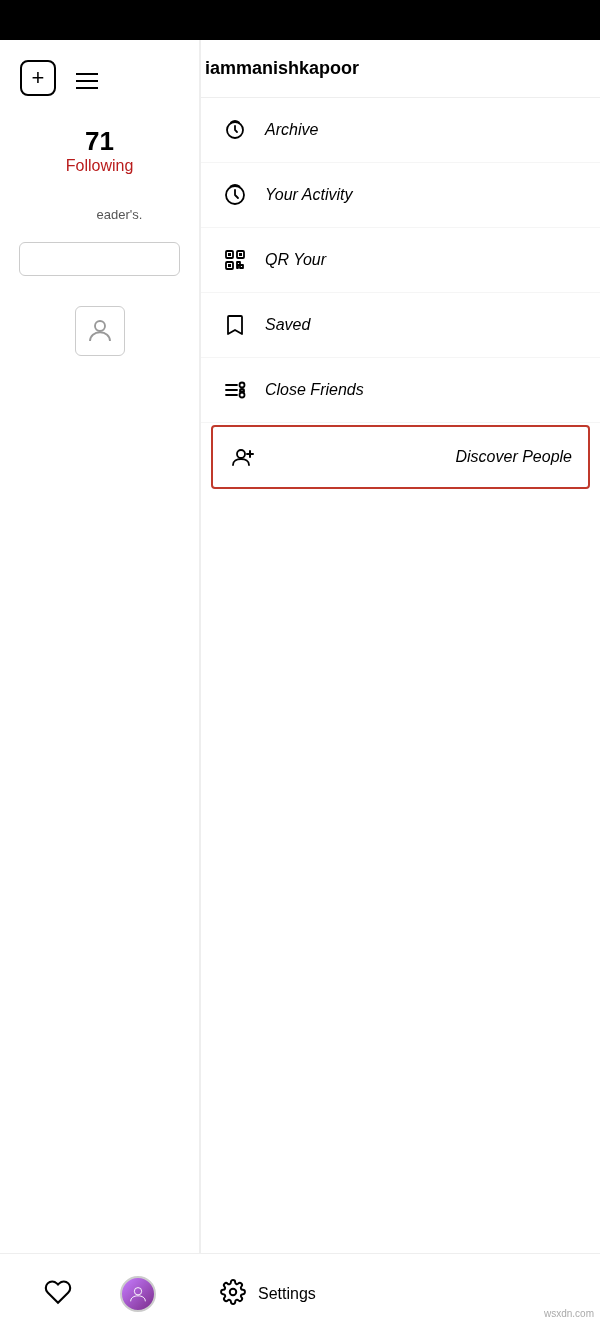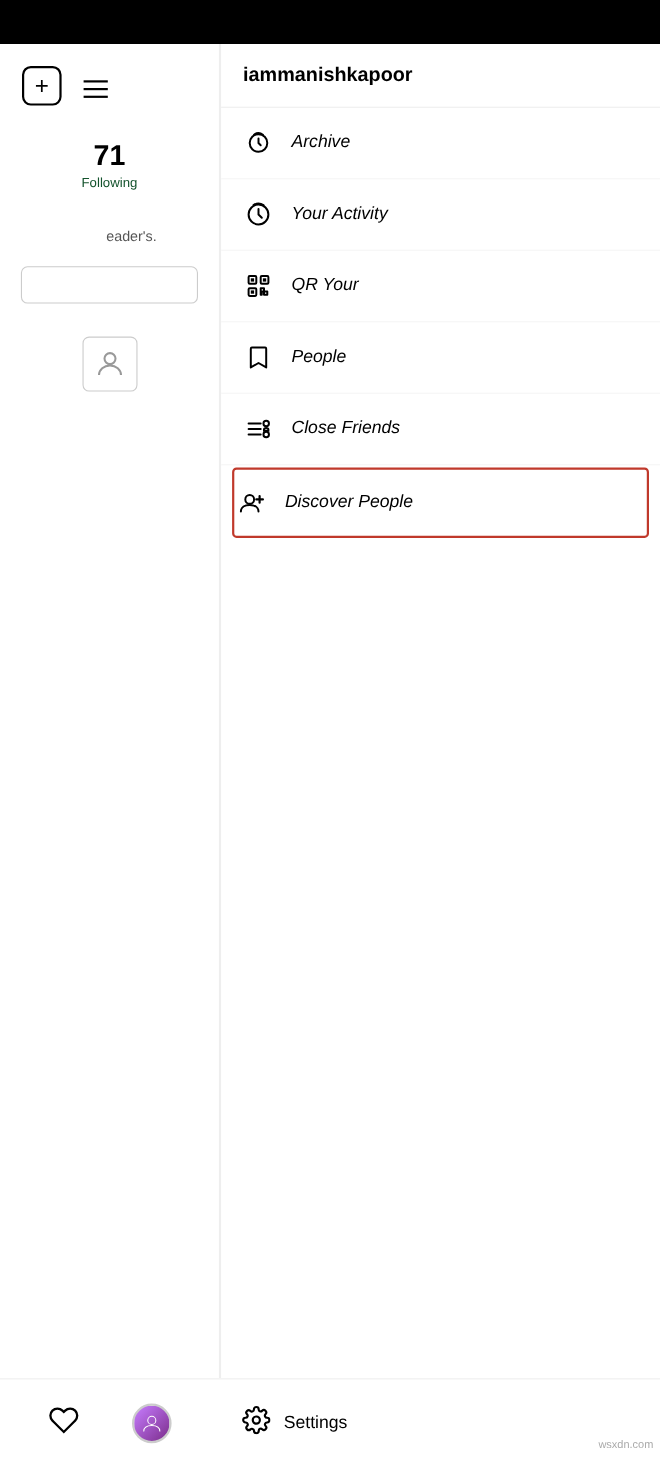--- a/index.html
+++ b/index.html
@@ -81,22 +81,22 @@
     }
 
     .following-number {
       font-size: 26px;
       font-weight: 700;
       color: #000;
       display: block;
     }
 
     .following-label {
-      font-size: 12px;
-      color: #14532d;
+      font-size: 16px;
+      color: #b91c1c;
     }
 
     .profile-text {
       font-size: 13px;
       color: #555;
       text-align: center;
       margin-bottom: 20px;
       padding: 0 5px;
       margin-left: 40px;
     }
@@ -129,41 +129,42 @@
     
     .dropdown-panel {
       flex: 1;
       background: #fff;
       border-left: 1px solid #eee;
       display: flex;
       flex-direction: column;
     }
 
     .dropdown-header {
-      padding: 18px 20px;
+      padding: 18px 4px;
       font-size: 18px;
       font-weight: 600;
       color: #000;
       border-bottom: 1px solid #eee;
     }
 
     .menu-item {
       display: flex;
       align-items: center;
       padding: 18px 20px;
       gap: 16px;
       cursor: pointer;
       border-bottom: 1px solid #f5f5f5;
     }
 
     .menu-item.highlighted {
       border: 2px solid #c0392b;
       border-radius: 4px;
       margin: 2px 10px;
-      padding: 16px 2px;
+      padding: 16px 16px;
+      justify-content: space-between;
     }
 
     .menu-icon {
       width: 28px;
       height: 28px;
       display: flex;
       align-items: center;
       justify-content: center;
       flex-shrink: 0;
     }
@@ -336,21 +337,21 @@
       </div>
       <span class="menu-label">QR Your</span>
     </div>
 
     <div class="menu-item">
       <div class="menu-icon">
         <svg viewBox="0 0 24 24" stroke-width="1.8" stroke-linecap="round" stroke-linejoin="round">
           <path d="M6 3h12a1 1 0 011 1v17l-7-4-7 4V4a1 1 0 011-1z"></path>
         </svg>
       </div>
-      <span class="menu-label">People</span>
+      <span class="menu-label">Saved</span>
     </div>
 
     <div class="menu-item">
       <div class="menu-icon">
         <svg viewBox="0 0 24 24" stroke-width="1.8" stroke-linecap="round">
           <line x1="3" y1="7" x2="14" y2="7"></line>
           <line x1="3" y1="12" x2="14" y2="12"></line>
           <line x1="3" y1="17" x2="14" y2="17"></line>
           <circle cx="19" cy="7" r="2.5"></circle>
           <path d="M17 12.5c0-1 .9-1.5 2-1.5s2 .5 2 1.5v1h-4v-1z"></path>

